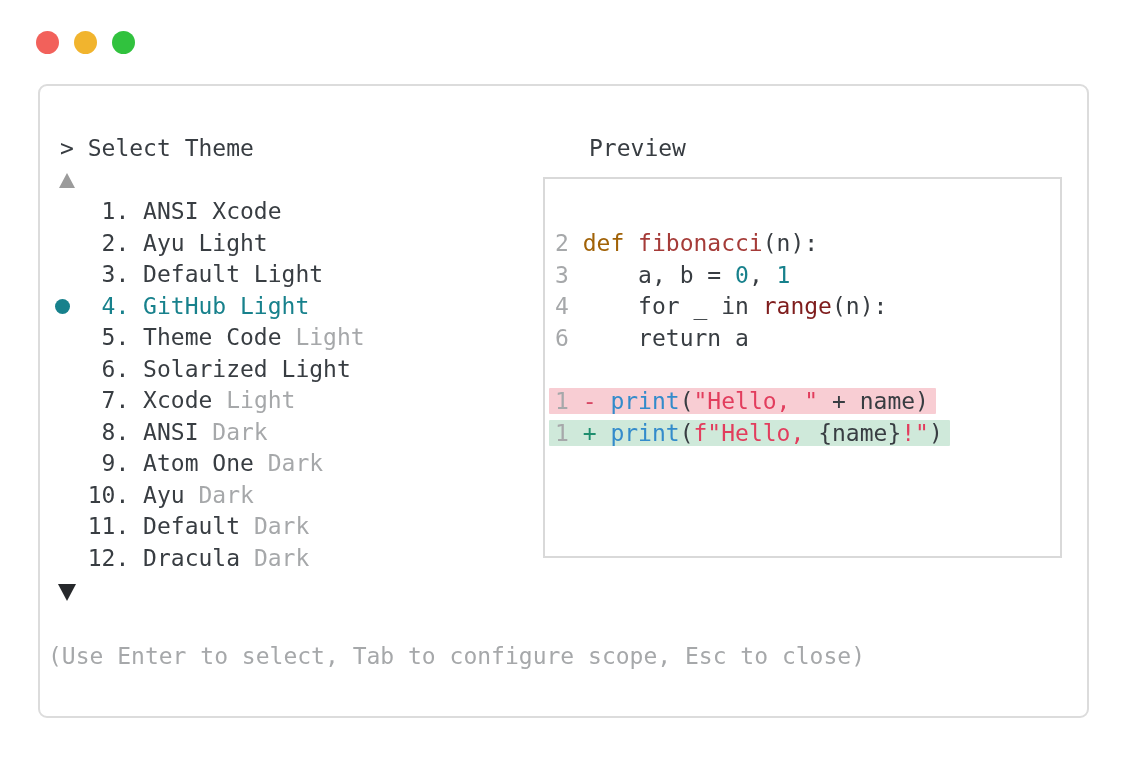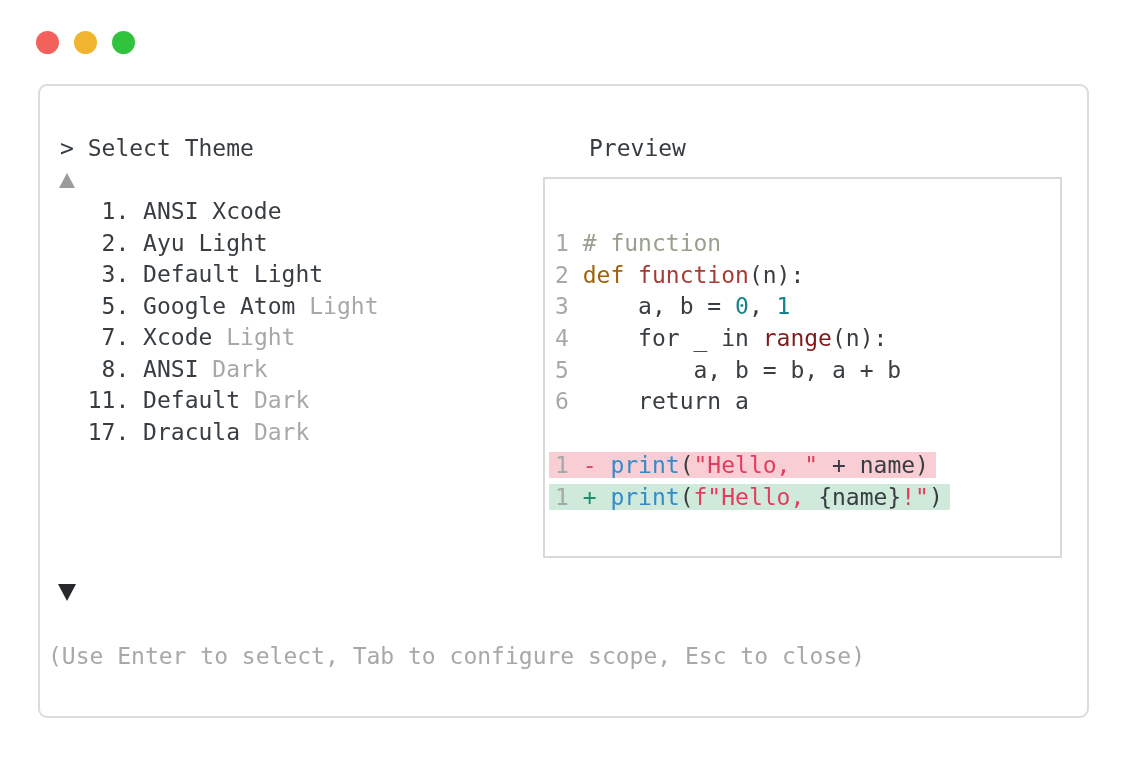--- a/index.html
+++ b/index.html
@@ -54,42 +54,44 @@
   <div class="hdr"><span>&gt;</span><span> </span><span>Select Theme</span></div>
 
   <div class="scroll-up">
     <div class="tri-up"></div>
   </div>
 
   <div id="theme-list">
       <div class="row"><span>   1. </span><span>ANSI Xcode</span></div>
       <div class="row"><span>   2. </span><span>Ayu Light</span></div>
       <div class="row"><span>   3. </span><span>Default Light</span></div>
-      <div class="row"><span>   5. </span><span>Google Atom</span><span class="dim"> Light</span></div>
+      <div class="row sel"><span class="dot"></span><span>   4. </span><span>GitHub Light</span></div>
+      <div class="row"><span>   5. </span><span>Theme Code</span><span class="dim"> Light</span></div>
+      <div class="row"><span>   6. </span><span>Solarized Light</span></div>
       <div class="row"><span>   7. </span><span>Xcode</span><span class="dim"> Light</span></div>
       <div class="row"><span>   8. </span><span>ANSI</span><span class="dim"> Dark</span></div>
+      <div class="row"><span>   9. </span><span>Atom One</span><span class="dim"> Dark</span></div>
+      <div class="row"><span>  10. </span><span>Ayu</span><span class="dim"> Dark</span></div>
       <div class="row"><span>  11. </span><span>Default</span><span class="dim"> Dark</span></div>
-      <div class="row"><span>  17. </span><span>Dracula</span><span class="dim"> Dark</span></div>
+      <div class="row"><span>  12. </span><span>Dracula</span><span class="dim"> Dark</span></div>
     </div>
 
   <div class="scroll-down">
     <div class="tri-down"></div>
   </div>
 
   <div class="hint">(Use Enter to select, Tab to configure scope, Esc to close)</div>
 
   <div class="preview-label">Preview</div>
 
   <div class="preview-box">
     <div id="code">
-        <div class="cline"><span style="color: rgb(166, 168, 170);">1 </span><span style="color: rgb(153, 160, 142);"># function</span></div>
-        <div class="cline"><span style="color: rgb(166, 168, 170);">2 </span><span style="color: #a16207;">def </span><span style="color: rgb(165, 59, 56);">function</span><span style="color: rgb(56, 61, 66);">(n):</span></div>
+        <div class="cline"><span style="color: rgb(166, 168, 170);">2 </span><span style="color: #a16207;">def </span><span style="color: rgb(165, 59, 56);">fibonacci</span><span style="color: rgb(56, 61, 66);">(n):</span></div>
         <div class="cline"><span style="color: rgb(166, 168, 170);">3 </span><span style="color: rgb(56, 61, 66);">    a, b = </span><span style="color: rgb(23, 129, 140);">0</span><span style="color: rgb(56, 61, 66);">, </span><span style="color: rgb(23, 129, 140);">1</span></div>
         <div class="cline"><span style="color: rgb(166, 168, 170);">4 </span><span style="color: rgb(56, 61, 66);">    for _ in </span><span style="color: #7f1d1d;">range</span><span style="color: rgb(56, 61, 66);">(n):</span></div>
-        <div class="cline"><span style="color: rgb(166, 168, 170);">5 </span><span style="color: rgb(56, 61, 66);">        a, b = b, a + b</span></div>
         <div class="cline"><span style="color: rgb(166, 168, 170);">6 </span><span style="color: rgb(56, 61, 66); text-align: right;">    return a</span></div>
         <div class="cline"></div>
         <div class="cline"><span class="hl" style="background: rgb(248, 205, 211);"><span style="color: rgb(166, 168, 170);">1 </span><span style="color: rgb(216, 71, 100);">- </span><span style="color: rgb(51, 139, 203);">print</span><span style="color: rgb(56, 61, 66);">(</span><span style="color: rgb(226, 61, 93);">"Hello, "</span><span style="color: rgb(56, 61, 66);"> + name)</span></span></div>
         <div class="cline"><span class="hl" style="background: rgb(207, 233, 218);"><span style="color: rgb(166, 168, 170);">1 </span><span style="color: rgb(30, 142, 110);">+ </span><span style="color: rgb(51, 139, 203);">print</span><span style="color: rgb(56, 61, 66);">(</span><span style="color: rgb(226, 61, 93);">f"Hello, </span><span style="color: rgb(56, 61, 66);">{name}</span><span style="color: rgb(226, 61, 93);">!"</span><span style="color: rgb(56, 61, 66);">)</span></span></div>
       </div>
   </div>
 
 </div>
 
 </body></html>

